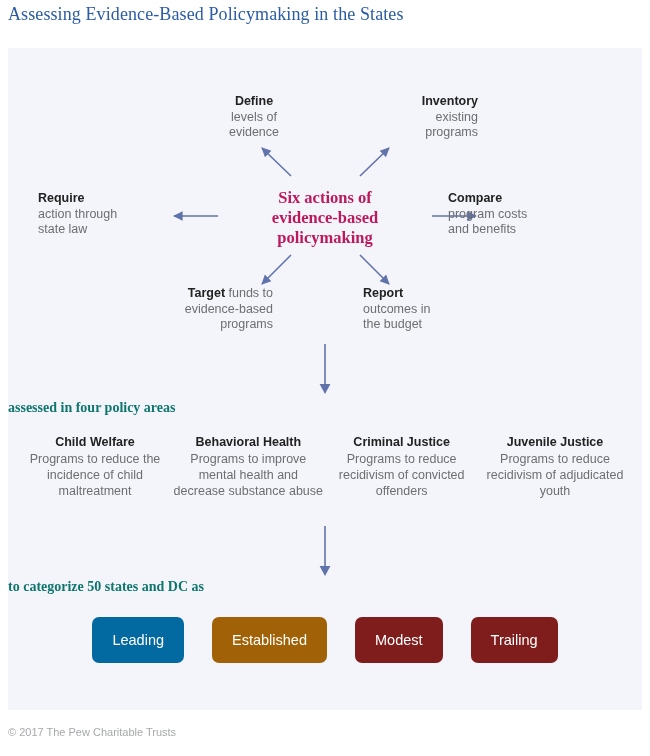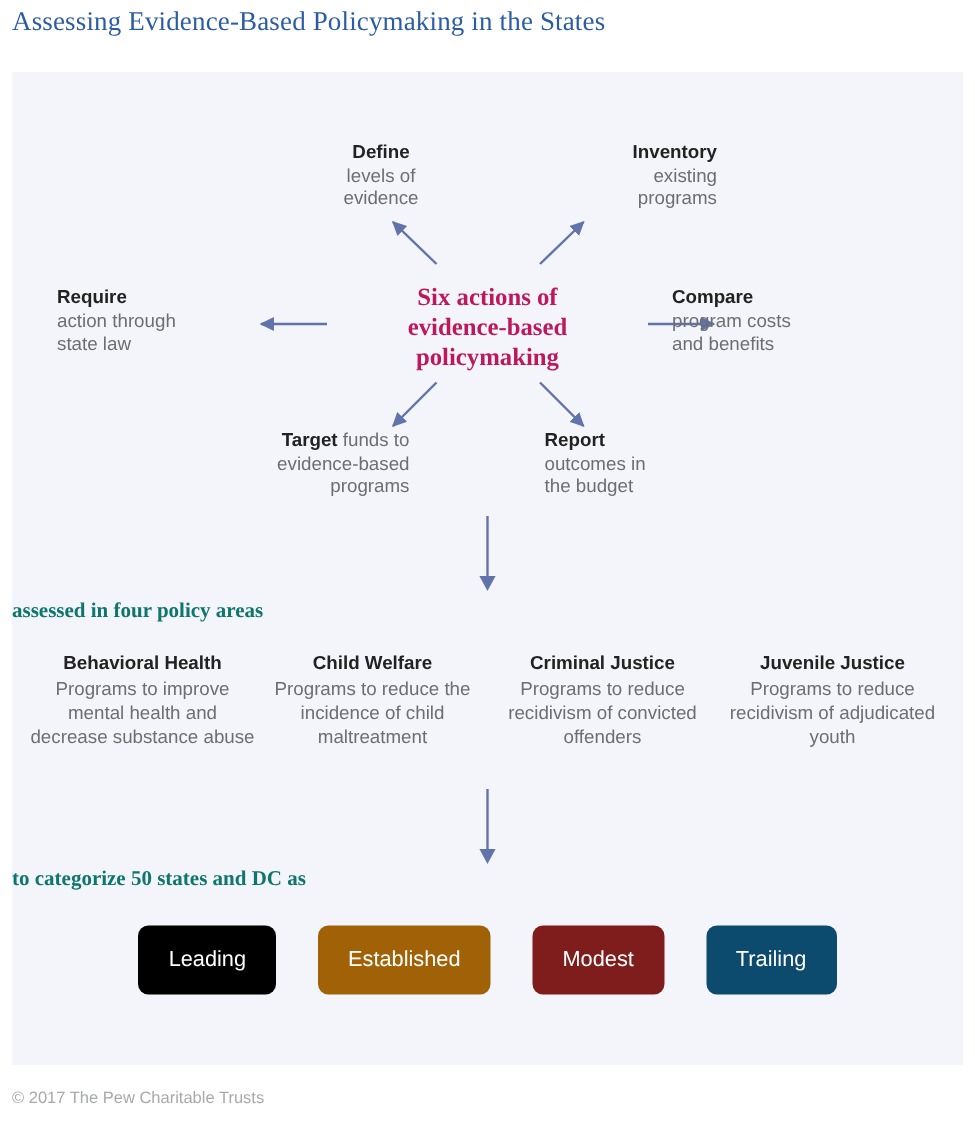--- a/index.html
+++ b/index.html
@@ -232,26 +232,26 @@
     <svg width="20" height="52" viewBox="0 0 20 52">
       <line x1="10" y1="0" x2="10" y2="42" stroke="#6173ab" stroke-width="1.6"></line>
       <path d="M4.6,40 L15.4,40 L10,50 z" fill="#6173ab"></path>
     </svg>
   </div>
 
   <div class="section-head head-policy">assessed in four policy areas</div>
 
   <div class="policy-row">
     <div class="policy-col">
+      <span class="pc-title">Child Welfare</span>
+      <span>Programs to reduce the incidence of child maltreatment</span>
+    </div>
+    <div class="policy-col">
       <span class="pc-title">Behavioral Health</span>
       <span>Programs to improve mental health and decrease substance abuse</span>
-    </div>
-    <div class="policy-col">
-      <span class="pc-title">Child Welfare</span>
-      <span>Programs to reduce the incidence of child maltreatment</span>
     </div>
     <div class="policy-col">
       <span class="pc-title">Criminal Justice</span>
       <span>Programs to reduce recidivism of convicted offenders</span>
     </div>
     <div class="policy-col">
       <span class="pc-title">Juvenile Justice</span>
       <span>Programs to reduce recidivism of adjudicated youth</span>
     </div>
   </div>
@@ -259,29 +259,29 @@
   <div class="connector" style="top:478px;">
     <svg width="20" height="52" viewBox="0 0 20 52">
       <line x1="10" y1="0" x2="10" y2="42" stroke="#6173ab" stroke-width="1.6"></line>
       <path d="M4.6,40 L15.4,40 L10,50 z" fill="#6173ab"></path>
     </svg>
   </div>
 
   <div class="section-head head-category">to categorize 50 states and DC as</div>
 
   <div class="badge-row">
-    <div class="badge" style="background: #000000; align-items: center;">
+    <div class="badge" style="background: #0369a1; align-items: center;">
       <span>Leading</span>
     </div>
     <div class="badge" style="background: #a16207;">
       <span>Established</span>
     </div>
     <div class="badge" style="background: #7f1d1d;">
       <span>Modest</span>
     </div>
-    <div class="badge" style="background: #0c4a6e;">
+    <div class="badge" style="background: #7f1d1d;">
       <span>Trailing</span>
     </div>
   </div>
 
 </div>
 
 <div class="footer">© 2017 The Pew Charitable Trusts</div>
 
 </body></html>

